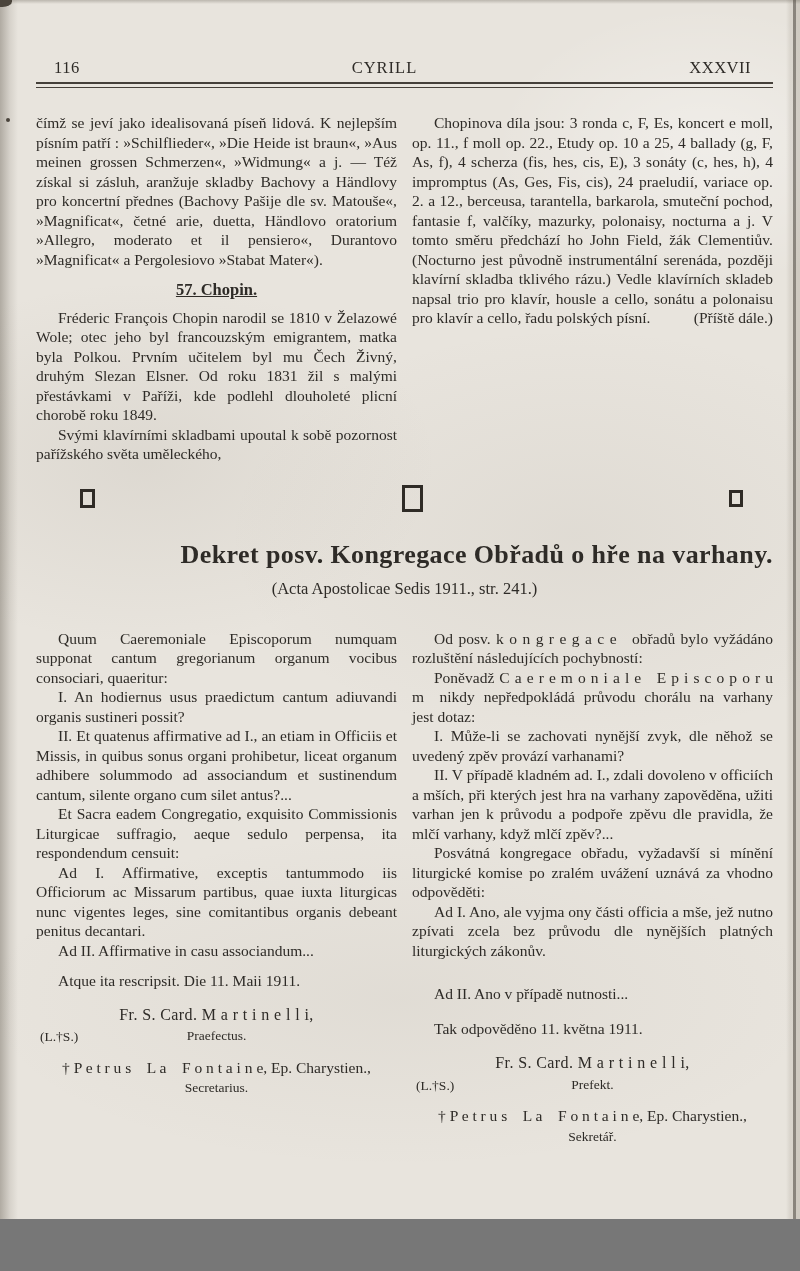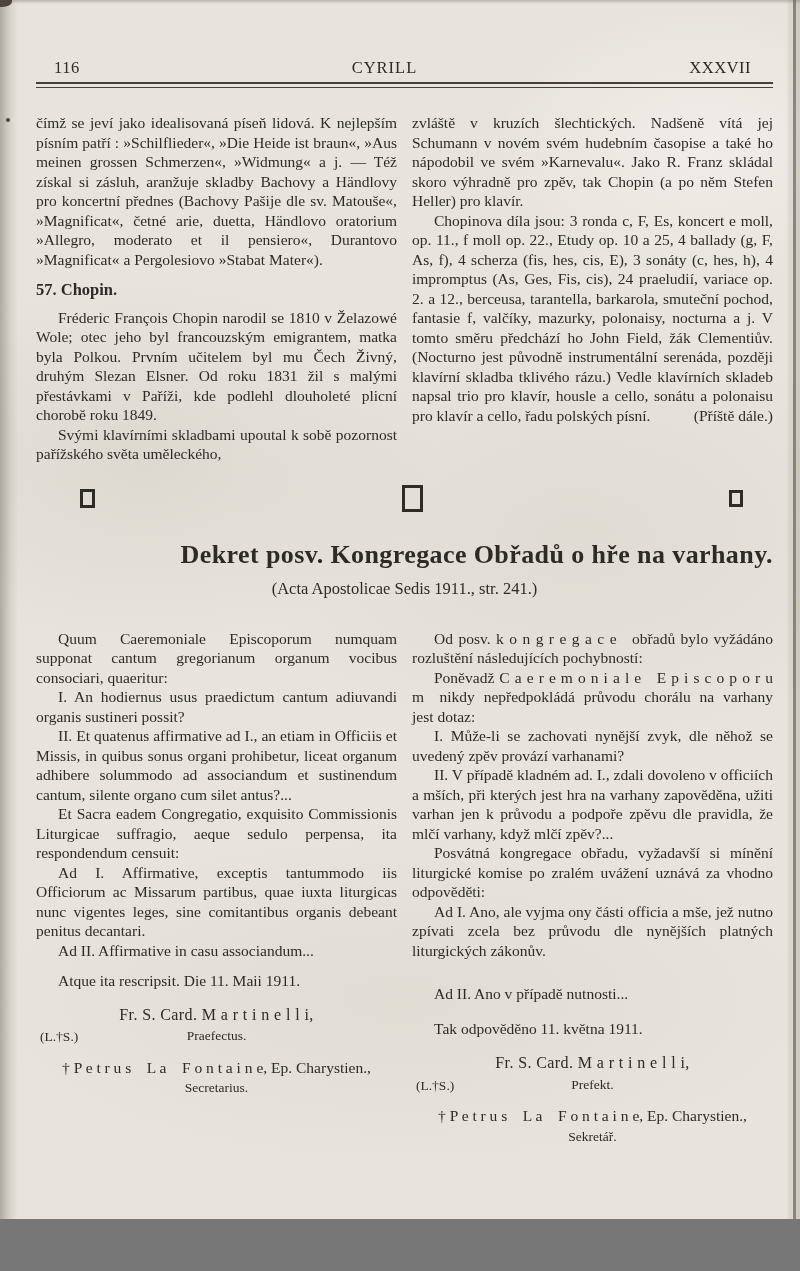--- a/index.html
+++ b/index.html
@@ -31,21 +31,21 @@
   .masthead{display:flex;justify-content:space-between;align-items:baseline;font-size:16.5px;letter-spacing:0.5px;padding:0 22px 0 18px;}
   .masthead .journal{letter-spacing:1px;}
   .masthead-rule{margin-top:4px;height:3px;border-top:2px solid #45403a;border-bottom:1px solid #45403a;}
 
   .cols{display:flex;gap:15px;}
   .col{flex:1;min-width:0;text-align:justify;font-size:15.5px;line-height:19.5px;margin-top:12px;}
   .col p{margin:0;}
   .ind{text-indent:22px;}
 
   .article{margin-top:13px;}
-  .chapter-heading{text-indent:0;font-weight:bold;font-size:16.5px;margin:11px 0 8px;}
+  .chapter-heading{text-align:center;text-indent:0;font-weight:bold;font-size:16.5px;margin:11px 0 8px;text-decoration:underline;}
   .note{float:right;}
 
   .divider{display:flex;justify-content:space-between;align-items:center;margin:20px 30px 0 44px;height:30px;}
   .sq{display:inline-block;border:3px solid #2f2b26;background:transparent;}
   .sq-s{width:9px;height:13px;}
   .sq-l{width:15px;height:21px;}
   .sq-s2{width:8px;height:11px;}
 
   .decree-title{margin:26px 0 0;text-align:right;font-size:26px;font-weight:bold;letter-spacing:0.4px;}
   .decree-source{margin-top:9px;text-align:center;font-size:16.5px;}
@@ -83,21 +83,20 @@
     <div class="masthead-rule"></div>
 
     <section class="cols article">
       <div class="col">
         <p>čímž se jeví jako idealisovaná píseň lidová. K nejlepším písním patří : »Schilflieder«, »Die Heide ist braun«, »Aus meinen grossen Schmerzen«, »Widmung« a j. — Též získal si zásluh, aranžuje skladby Bachovy a Händlovy pro koncertní přednes (Bachovy Pašije dle sv. Matouše«, »Magnificat«, četné arie, duetta, Händlovo oratorium »Allegro, moderato et il pensiero«, Durantovo »Magnificat« a Pergolesiovo »Stabat Mater«).</p>
         <h3 class="chapter-heading">57. Chopin.</h3>
         <p class="ind">Fréderic François Chopin narodil se 1810 v Želazowé Wole; otec jeho byl francouzským emigrantem, matka byla Polkou. Prvním učitelem byl mu Čech Živný, druhým Slezan Elsner. Od roku 1831 žil s malými přestávkami v Paříži, kde podlehl dlouholeté plicní chorobě roku 1849.</p>
         <p class="ind">Svými klavírními skladbami upoutal k sobě pozornost pařížského světa uměleckého,</p>
       </div>
       <div class="col">
-        <p>zvláště v kruzích šlechtických. Nadšeně vítá jej Schumann v novém svém hudebním časopise a také ho nápodobil ve svém »Karnevalu«. Jako R. Franz skládal skoro výhradně pro zpěv, tak Chopin (a po něm Stefen Heller) pro klavír.</p>
         <p class="ind"><span>Chopinova díla jsou: 3 ronda c, F, Es, koncert e moll, op. 11., f moll op. 22., Etudy op. 10 a 25, 4 ballady (g, F, As, f), 4 scherza (fis, hes, cis, E), 3 sonáty (c, hes, h), 4 impromptus (As, Ges, Fis, cis), 24 praeludií, variace op. 2. a 12., berceusa, tarantella, barkarola, smuteční pochod, fantasie f, valčíky, mazurky, polonaisy, nocturna a j. V tomto směru předchází ho John Field, žák Clementiův. (Nocturno jest původně instrumentální serenáda, později klavírní skladba tklivého rázu.) Vedle klavírních skladeb napsal trio pro klavír, housle a cello, sonátu a polonaisu pro klavír a cello, řadu polských písní.</span> <span class="note">(Příště dále.)</span></p>
       </div>
     </section>
 
     <div class="divider">
       <span class="sq sq-s"></span>
       <span class="sq sq-l"></span>
       <span class="sq sq-s2"></span>
     </div>
 

